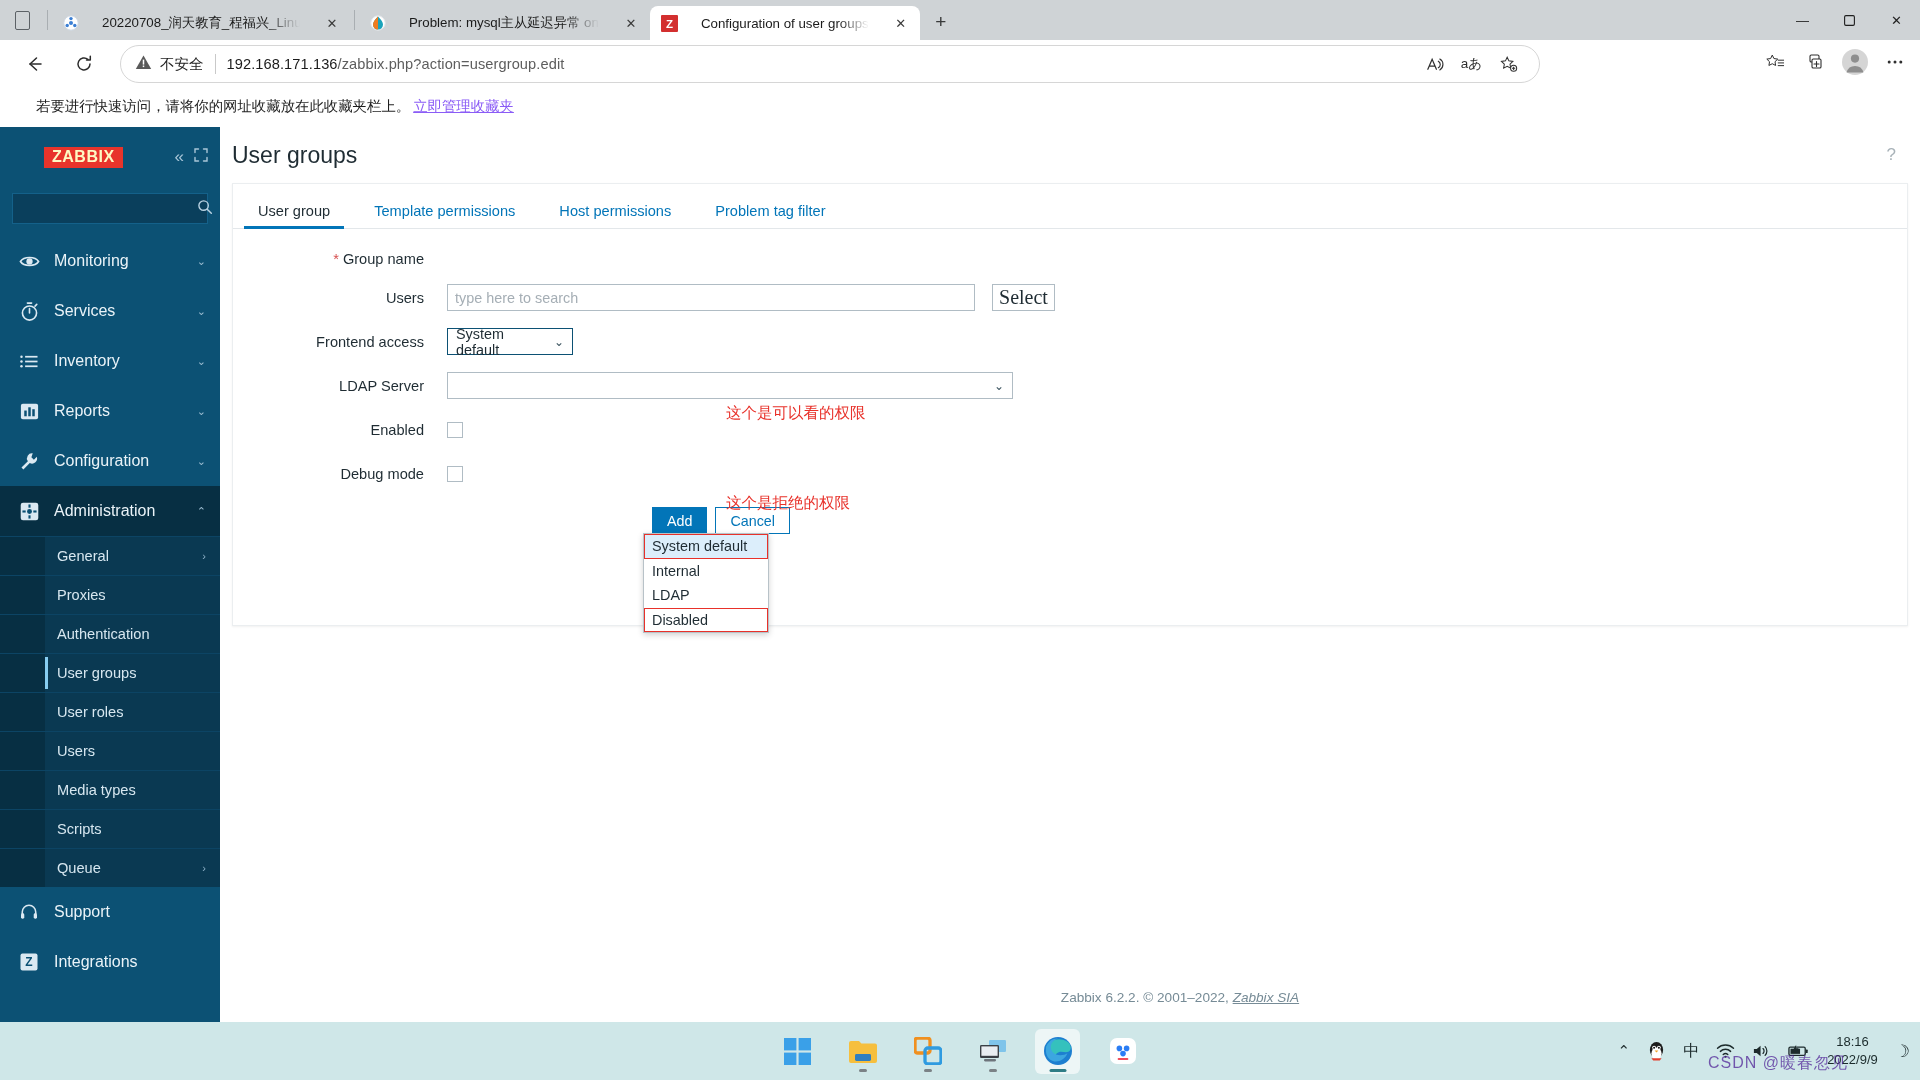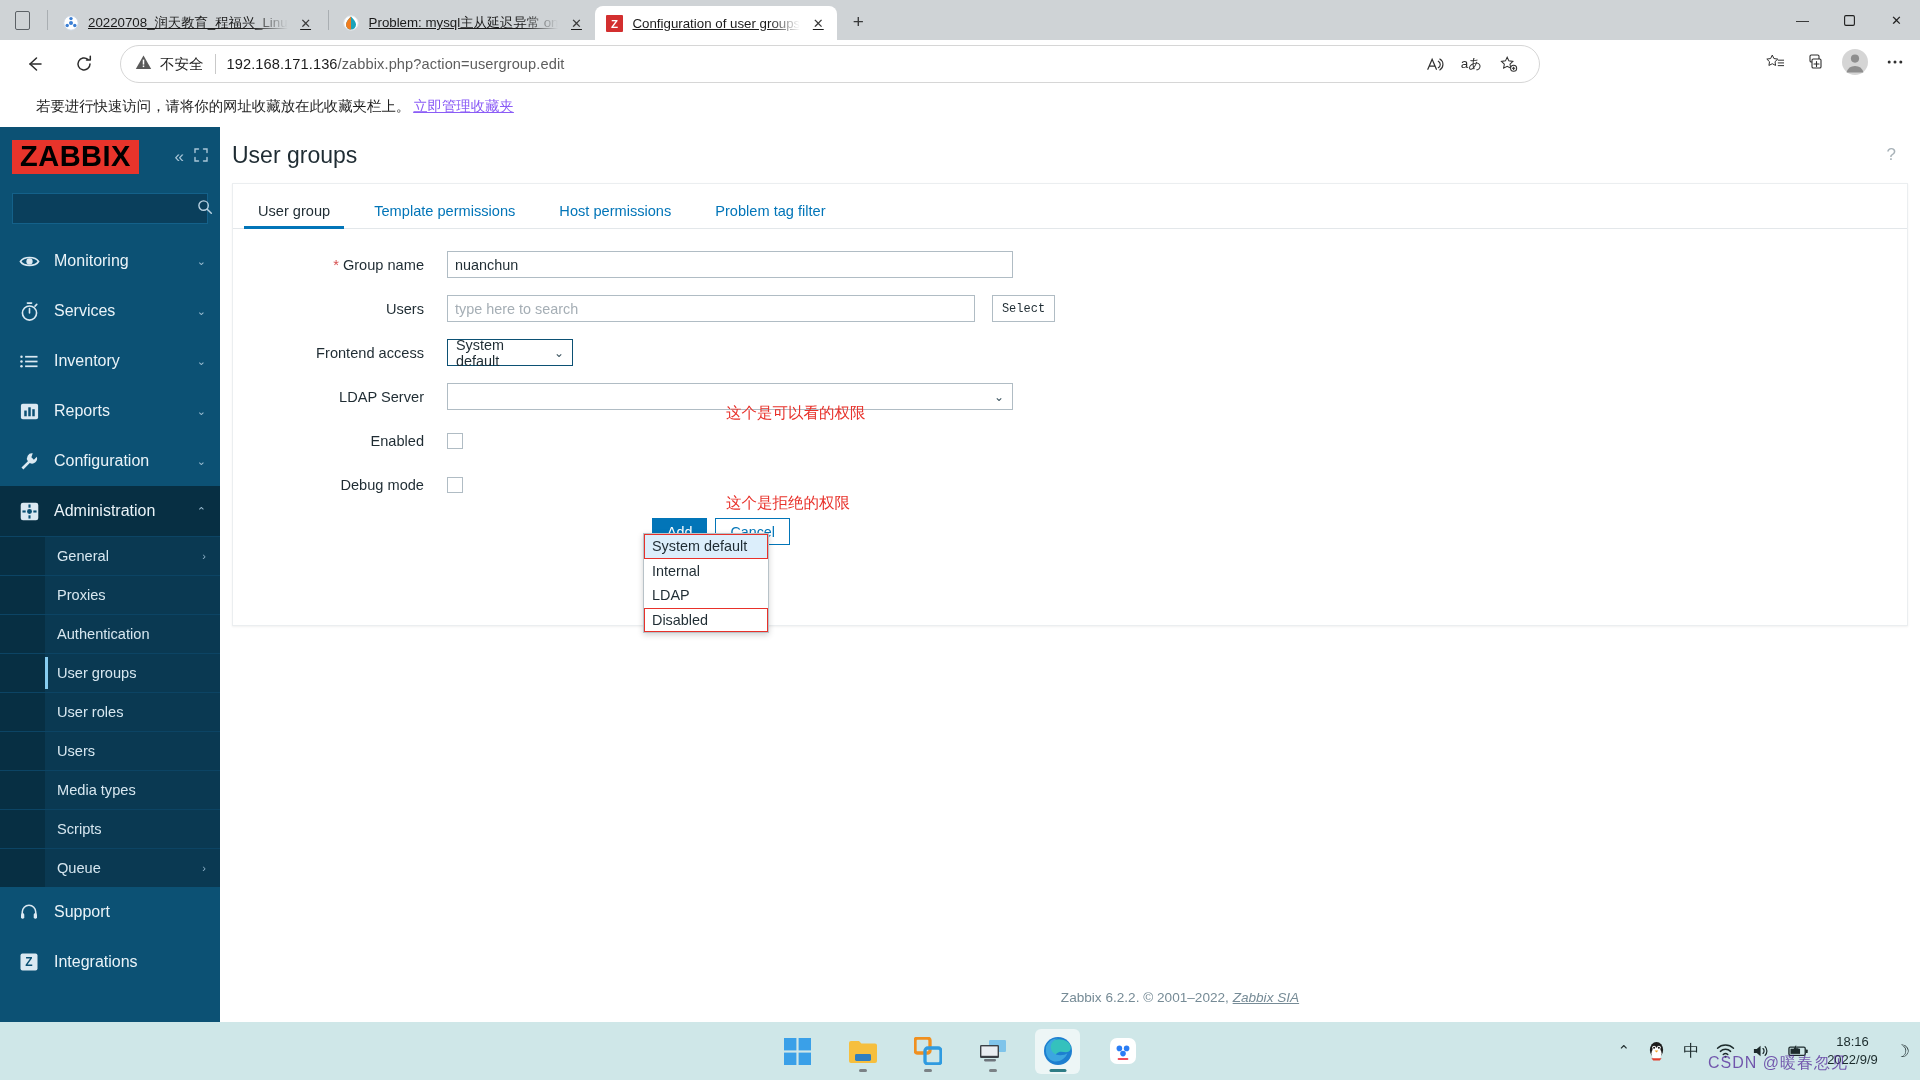--- a/index.html
+++ b/index.html
@@ -20,24 +20,24 @@
     display:flex; align-items:flex-end;
   }
   .tabstrip-left-icon {
     width:44px; height:40px; display:flex; align-items:center; justify-content:center;
   }
   .tab-glyph-box {
     width:15px; height:19px; border:1.7px solid #5c6166; border-radius:2px;
   }
   .vdiv { width:1px; height:20px; background:#a9aeb2; margin:0 3px 10px 3px; }
   .tab {
-    height:34px; display:flex; align-items:center; gap:9px;
+    height:34px; display:flex; align-items:center; gap:23px;
     padding:0 10px 0 11px; border-radius:8px 8px 0 0;
     font-size:13.5px; color:#1b1b1b; position:relative;
-    max-width:300px; min-width:220px;text-decoration:underline;
+    max-width:300px; min-width:220px;
   }
   .tab.inactive { background:transparent; }
   .tab.active { background:#ffffff; }
   .tab-favicon { width:17px; height:17px; flex:0 0 17px; display:flex; align-items:center; justify-content:center; }
   .tab-title {
     flex:1 1 auto; white-space:nowrap; overflow:hidden; font-size:13.3px;
     -webkit-mask-image: linear-gradient(to right, #000 82%, transparent 100%);
     mask-image: linear-gradient(to right, #000 82%, transparent 100%);
   }
   .tab-close { width:18px; height:18px; flex:0 0 18px; display:flex; align-items:center; justify-content:center;
@@ -72,22 +72,22 @@
 
   
   .page { position:absolute; left:0; top:127px; width:1920px; height:895px; background:#ffffff; overflow:hidden; }
 
   .sidebar {
     position:absolute; left:0; top:0; width:220px; height:895px;
     background:#0c5174; color:#e3f0f7;
   }
   .sb-head { height:60px; display:flex; align-items:center; padding:0 12px; }
   .zlogo {
-    background:#e8342b; color:#000000; font-weight:bold; font-size:29px;
-    letter-spacing:.5px; padding:2px 8px 3px 8px; line-height:1; font-family:"Liberation Sans", sans-serif;
+    background:#e8342b; color:#fef9c3; font-weight:bold; font-size:16px;
+    letter-spacing:.5px; padding:2px 8px 3px 8px; line-height:1; font-family:"Liberation Sans", sans-serif;margin-left:32px;
   }
   .sb-head-btns { margin-left:auto; display:flex; align-items:center; gap:10px; color:#a9c6d8; }
   .sb-search {
     margin:6px 12px 12px 12px; height:31px; background:#0a3f5c; border:1px solid #14618a;
     display:flex; align-items:center; padding:0 8px;
   }
   .sb-search input { flex:1; background:transparent; border:0; outline:0; color:#ddeaf2; font-size:13px; font-family:inherit; }
   .sb-item {
     height:50px; display:flex; align-items:center; gap:14px; padding:0 14px 0 18px;
     font-size:16px; color:#eaf3f8; cursor:pointer;
@@ -128,21 +128,21 @@
     width:205px; text-align:right; padding-right:14px; font-size:14.6px; color:#1f2c33; flex:0 0 205px;
   }
   .flabel .req { color:#d64f4f; }
   .finput {
     height:27px; border:1px solid #b0bcc4; font-size:14.4px; color:#1f2c33;
     padding:0 7px; background:#fff; outline:none; font-family:inherit;
   }
   .finput::placeholder { color:#a5aeb5; }
   .btn-select {
     height:27px; min-width:63px; margin-left:8px; border:1px solid #b0bcc4; background:#fff;
-    font-size:12px; color:#1f2c33; cursor:pointer; font-family:Liberation Mono, monospace;
+    font-size:20px; color:#1f2c33; cursor:pointer; font-family:Liberation Serif, serif;
   }
   .zselect {
     height:27px; border:1px solid #0c5174; background:#fff; font-size:14.4px; color:#1f2c33;
     display:flex; align-items:center; padding:0 8px; position:relative; cursor:pointer;
   }
   .zselect .cv { flex:1; }
   .zselect .car { margin-left:14px; color:#3d5560; font-size:12px; }
   .wide-select {
     height:27px; border:1px solid #b0bcc4; background:#fff; display:flex; align-items:center;
     padding:0 8px; font-size:14.4px; color:#1f2c33;
@@ -509,21 +509,20 @@
           <div class="tab-link">Problem tag filter</div>
         </div>
 
         <div class="form">
 
           <div class="frow">
             <div class="flabel">
               <span class="req">*</span>
               <span>Group name</span>
             </div>
-            <input class="finput" style="width: 566px;" type="text" value="nuanchun">
           </div>
 
           <div class="frow">
             <div class="flabel">Users</div>
             <input class="finput" style="width: 528px;" type="text" placeholder="type here to search">
             <button class="btn-select">Select</button>
           </div>
 
           <div class="frow">
             <div class="flabel">Frontend access</div>

